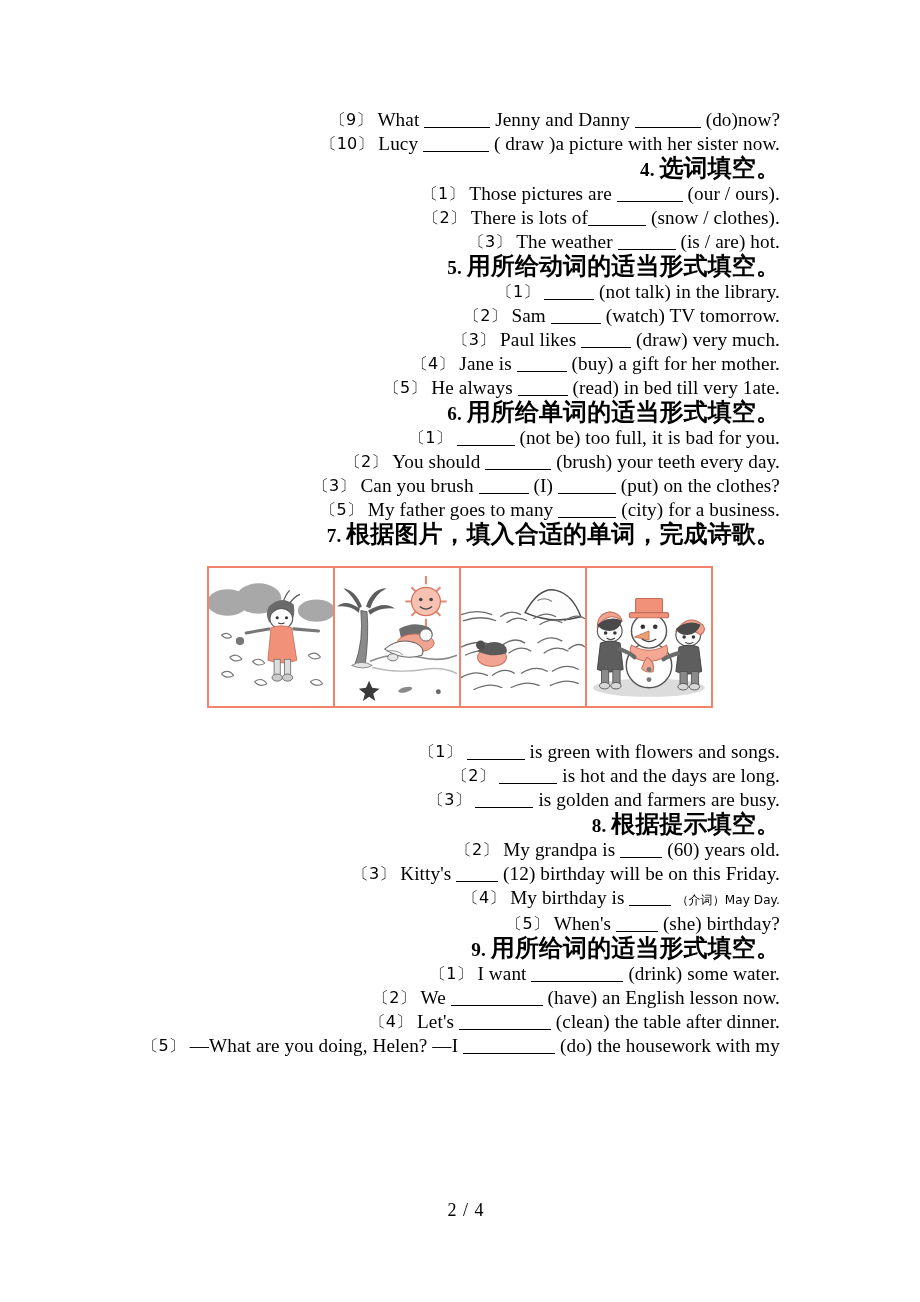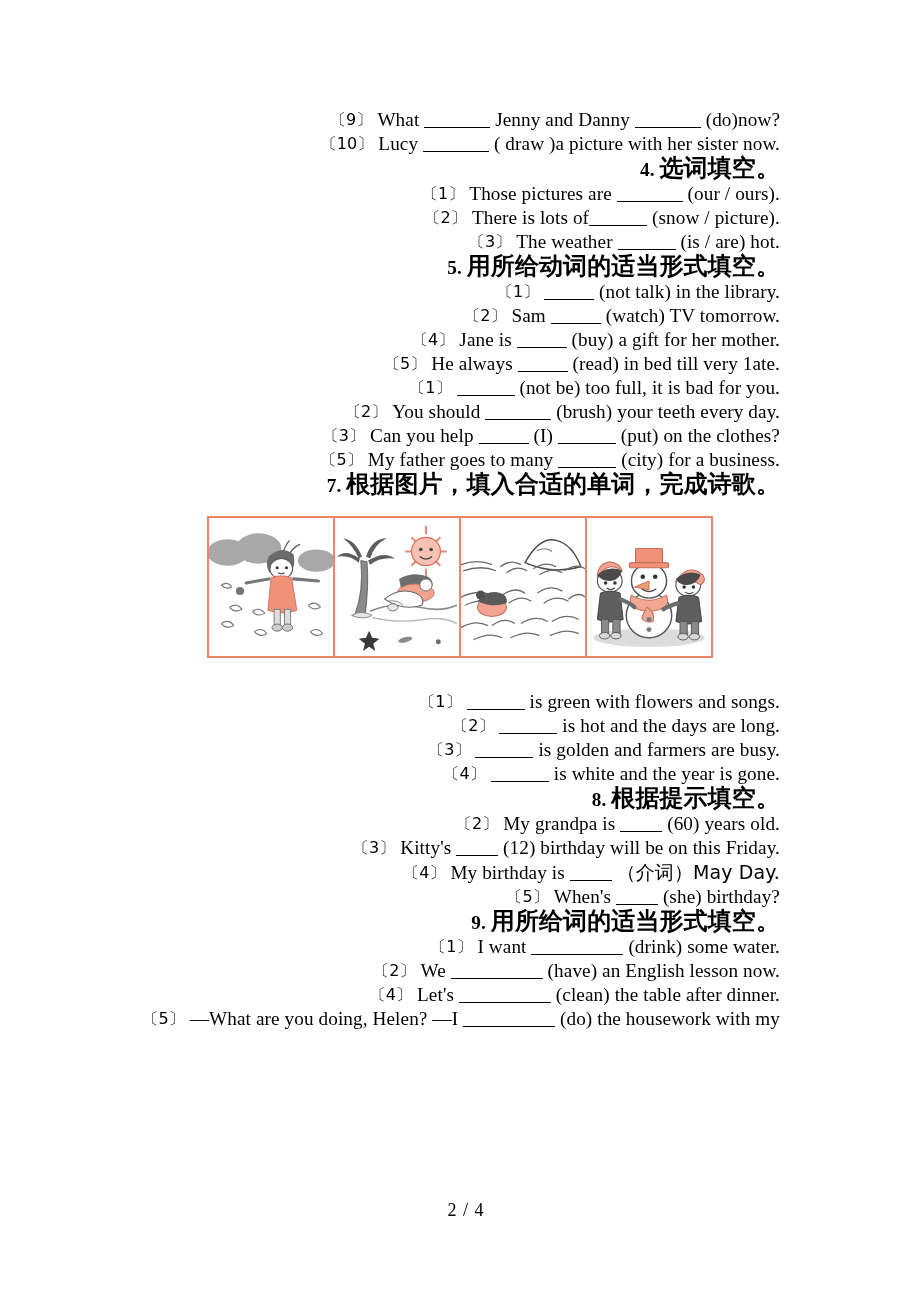--- a/index.html
+++ b/index.html
@@ -43,21 +43,21 @@
     white-space: nowrap;
     letter-spacing: 0.1px;
   }
   .sec-head .cn {
     font-family: "DejaVu Sans", "Liberation Sans", sans-serif;
     font-size: 24px;
     font-weight: bold;
   }
   .cn-inline {
     font-family: "DejaVu Sans", "Liberation Sans", sans-serif;
-    font-size: 19px;
+    font-size: 12px;
   }
   .brk {
     font-family: "DejaVu Sans", "Liberation Sans", sans-serif;
     font-size: 16px;
     vertical-align: 1px;
   }
   
   .bl {
     display: inline-block;
     border-bottom: 1.4px solid #000;
@@ -132,21 +132,21 @@
     </div>
     <div class="line">
       <span class="brk">〔1〕</span>
       <span>Those pictures are</span>
       <span class="bl w8"></span>
       <span>(our / ours).</span>
     </div>
     <div class="line">
       <span class="brk">〔2〕</span>
       <span>There is lots of</span><span class="bl w7"></span>
-      <span>(snow / picture).</span>
+      <span>(snow / clothes).</span>
     </div>
     <div class="line">
       <span class="brk">〔3〕</span>
       <span>The weather</span>
       <span class="bl w7"></span>
       <span>(is / are) hot.</span>
     </div>
 
     <div class="sec-head">
       <span>5.</span>
@@ -157,46 +157,56 @@
       <span class="bl w6"></span>
       <span>(not talk) in the library.</span>
     </div>
     <div class="line">
       <span class="brk">〔2〕</span>
       <span>Sam</span>
       <span class="bl w6"></span>
       <span>(watch) TV tomorrow.</span>
     </div>
     <div class="line">
+      <span class="brk">〔3〕</span>
+      <span>Paul likes</span>
+      <span class="bl w6"></span>
+      <span>(draw) very much.</span>
+    </div>
+    <div class="line">
       <span class="brk">〔4〕</span>
       <span>Jane is</span>
       <span class="bl w6"></span>
       <span>(buy) a gift for her mother.</span>
     </div>
     <div class="line">
       <span class="brk">〔5〕</span>
       <span>He always</span>
       <span class="bl w6"></span>
       <span>(read) in bed till very 1ate.</span>
     </div>
 
+    <div class="sec-head">
+      <span>6.</span>
+      <span class="cn">用所给单词的适当形式填空。</span>
+    </div>
     <div class="line">
       <span class="brk">〔1〕</span>
       <span class="bl w7"></span>
       <span>(not be) too full, it is bad for you.</span>
     </div>
     <div class="line">
       <span class="brk">〔2〕</span>
       <span>You should</span>
       <span class="bl w8"></span>
       <span>(brush) your teeth every day.</span>
     </div>
     <div class="line">
       <span class="brk">〔3〕</span>
-      <span>Can you help</span>
+      <span>Can you brush</span>
       <span class="bl w6"></span>
       <span>(I)</span>
       <span class="bl w7"></span>
       <span>(put) on the clothes?</span>
     </div>
     <div class="line">
       <span class="brk">〔5〕</span>
       <span>My father goes to many</span>
       <span class="bl w7"></span>
       <span>(city) for a business.</span>
@@ -372,25 +382,20 @@
     <div class="line">
       <span class="brk">〔2〕</span>
       <span class="bl w7"></span>
       <span>is hot and the days are long.</span>
     </div>
     <div class="line">
       <span class="brk">〔3〕</span>
       <span class="bl w7"></span>
       <span>is golden and farmers are busy.</span>
     </div>
-    <div class="line">
-      <span class="brk">〔4〕</span>
-      <span class="bl w7"></span>
-      <span>is white and the year is gone.</span>
-    </div>
 
     <div class="sec-head">
       <span>8.</span>
       <span class="cn">根据提示填空。</span>
     </div>
     <div class="line">
       <span class="brk">〔2〕</span>
       <span>My grandpa is</span>
       <span class="bl w5"></span>
       <span>(60) years old.</span>

